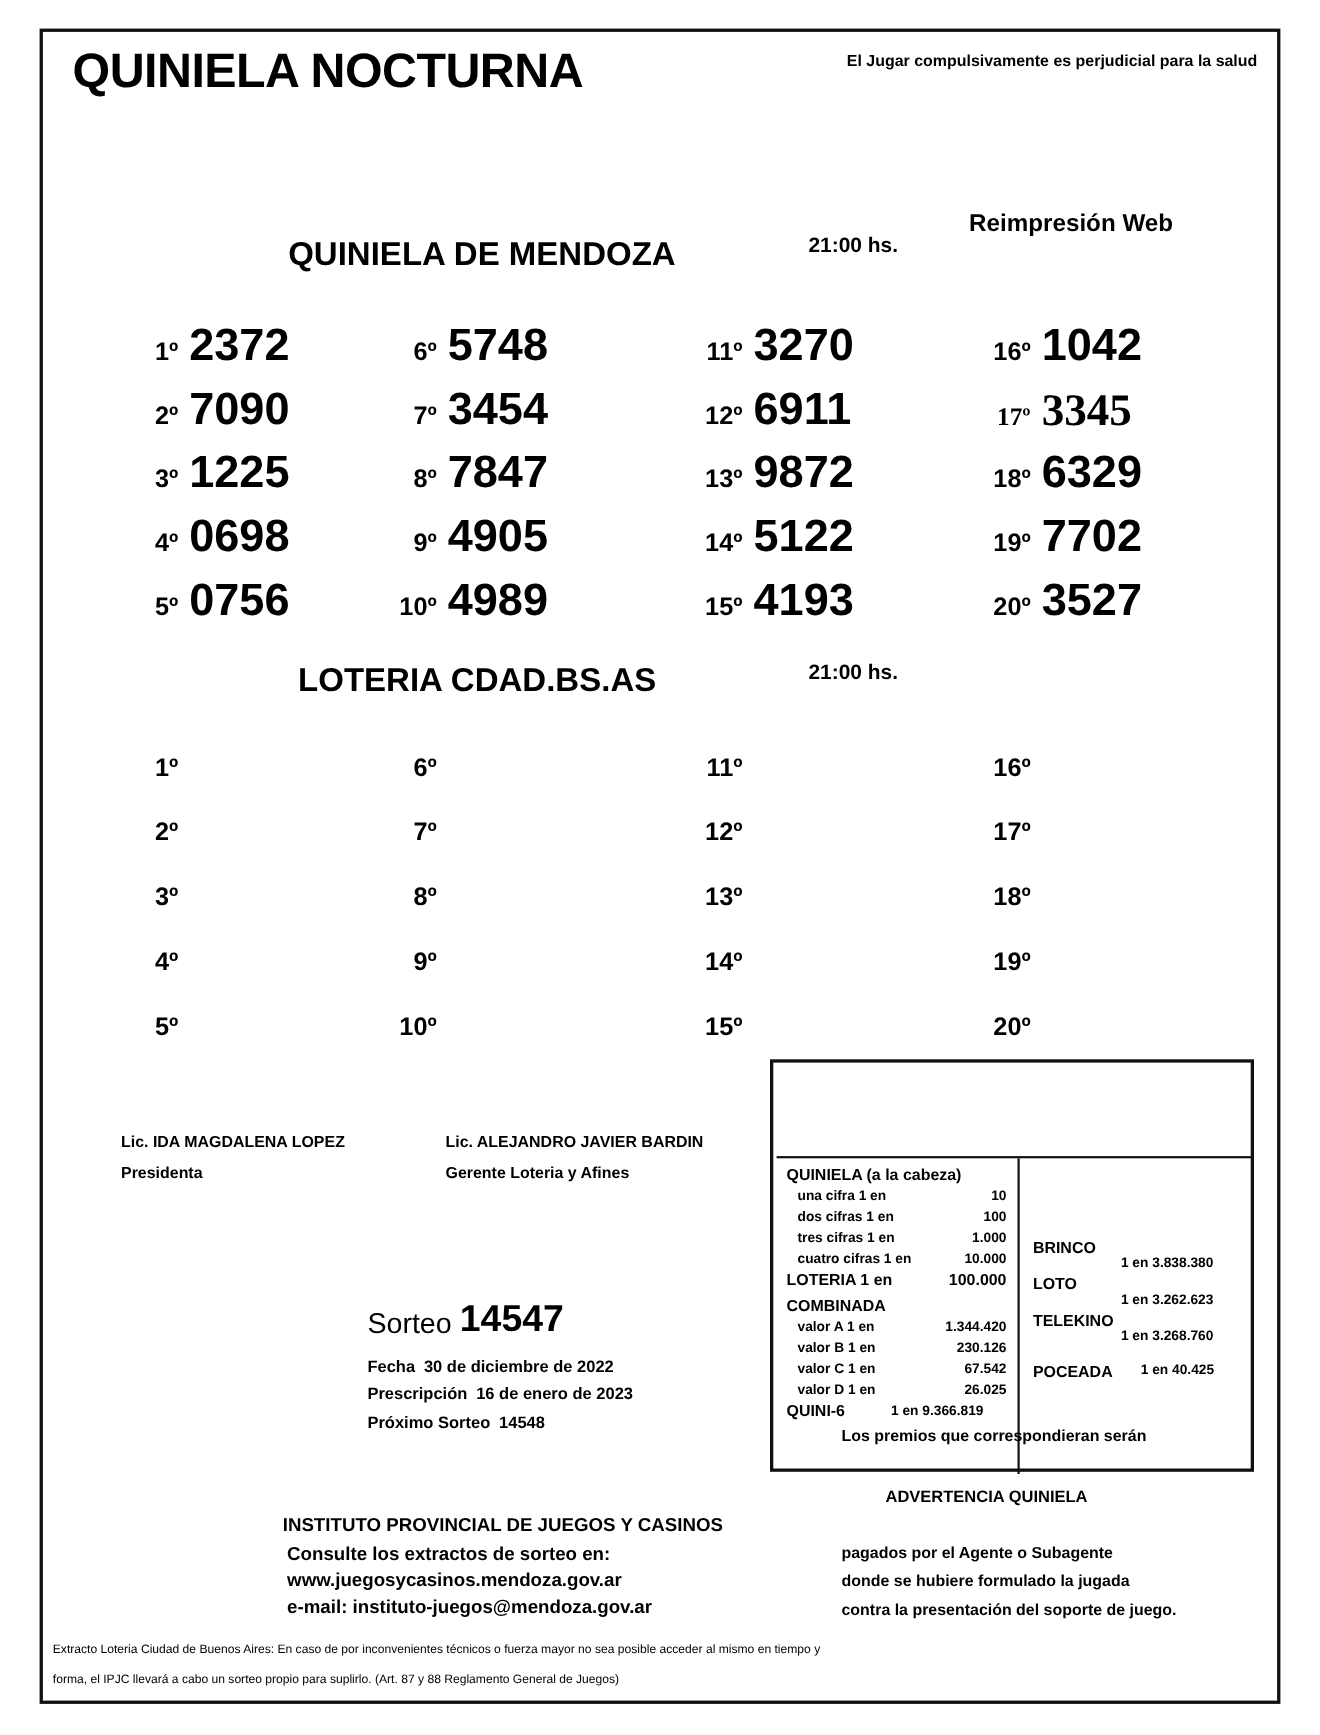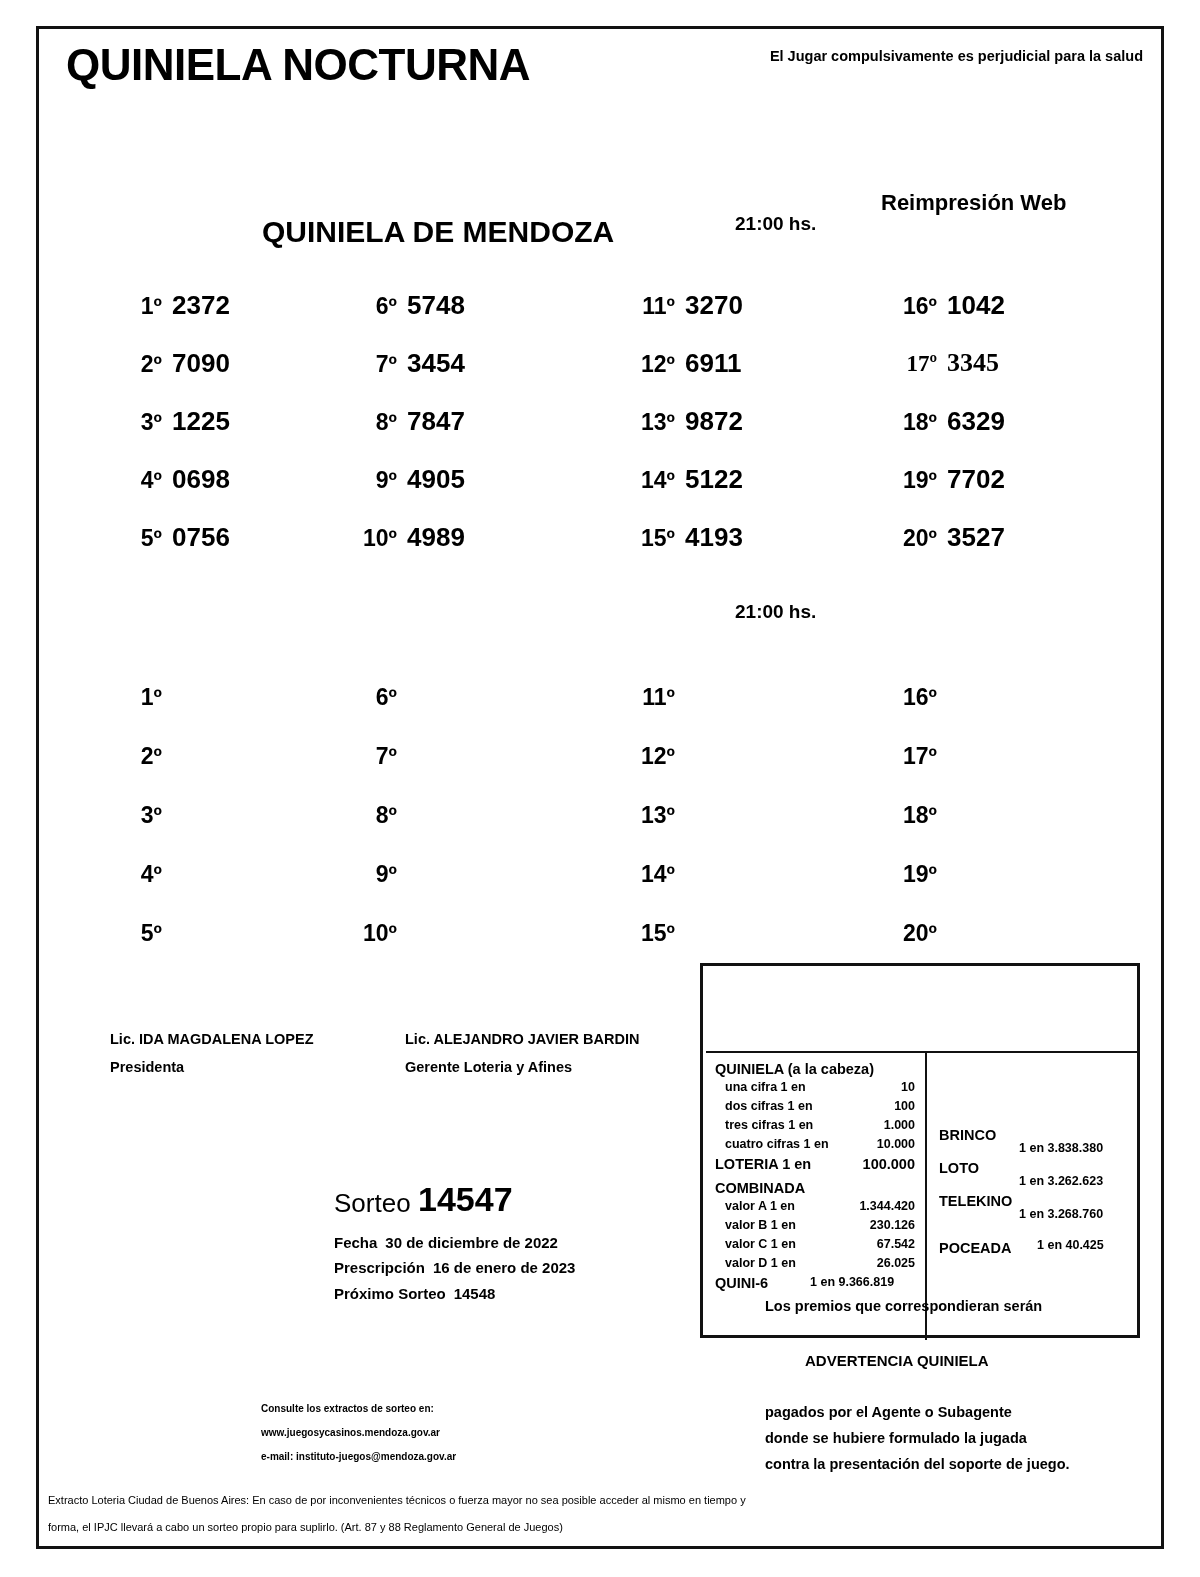--- a/index.html
+++ b/index.html
@@ -78,21 +78,21 @@
     position: absolute;
     white-space: nowrap;
   }
   .cell .pos {
     font-size: 23px;
     font-weight: bold;
     display: inline-block;
     text-align: right;
   }
   .cell .num {
-    font-size: 26px;
+    font-size: 41px;
     font-weight: bold;
     display: inline-block;
     margin-left: 10px;
   }
   .grid.empty .pos { font-size: 23px; font-weight: bold; }
 
   
   .sig {
     position: absolute;
     font-size: 14.5px;
@@ -204,21 +204,21 @@
     position: absolute;
     left: 257px;
     top: 1377px;
     font-size: 17px;
     font-weight: bold;
     white-space: nowrap;
   }
   .inst-line {
     position: absolute;
     left: 261px;
-    font-size: 10px;
+    font-size: 17px;
     font-weight: bold;
     white-space: nowrap;
   }
   .adv-title {
     position: absolute;
     left: 805px;
     top: 1352px;
     font-size: 15px;
     font-weight: bold;
     white-space: nowrap;
@@ -267,20 +267,21 @@
       <div class="cell" style="left: 613px; top: 116px;"><span class="pos" style="width: 62px;">13º</span><span class="num">9872</span></div>
       <div class="cell" style="left: 613px; top: 174px;"><span class="pos" style="width: 62px;">14º</span><span class="num">5122</span></div>
       <div class="cell" style="left: 613px; top: 232px;"><span class="pos" style="width: 62px;">15º</span><span class="num">4193</span></div>
       <div class="cell" style="left: 875px; top: 0px;"><span class="pos" style="width: 62px;">16º</span><span class="num">1042</span></div>
       <div class="cell" style="left: 875px; top: 58px; font-family: Liberation Serif, serif;"><span class="pos" style="width: 62px;">17º</span><span class="num">3345</span></div>
       <div class="cell" style="left: 875px; top: 116px;"><span class="pos" style="width: 62px;">18º</span><span class="num">6329</span></div>
       <div class="cell" style="left: 875px; top: 174px;"><span class="pos" style="width: 62px;">19º</span><span class="num">7702</span></div>
       <div class="cell" style="left: 875px; top: 232px;"><span class="pos" style="width: 62px;">20º</span><span class="num">3527</span></div>
     </div>
 
+  <div class="sec-title" style="left:271px; top:602px;">LOTERIA CDAD.BS.AS</div>
   <div class="sec-time" style="left:735px; top:601px;">21:00 hs.</div>
 
   <div class="grid empty" id="grid-loteria" style="left:0px; top:684px;">
       <div class="cell" style="left: 110px; top: 0px;"><span class="pos" style="width: 52px;">1º</span></div>
       <div class="cell" style="left: 110px; top: 59px;"><span class="pos" style="width: 52px;">2º</span></div>
       <div class="cell" style="left: 110px; top: 118px;"><span class="pos" style="width: 52px;">3º</span></div>
       <div class="cell" style="left: 110px; top: 177px;"><span class="pos" style="width: 52px;">4º</span></div>
       <div class="cell" style="left: 110px; top: 236px;"><span class="pos" style="width: 52px;">5º</span></div>
       <div class="cell" style="left: 345px; top: 0px;"><span class="pos" style="width: 52px;">6º</span></div>
       <div class="cell" style="left: 345px; top: 59px;"><span class="pos" style="width: 52px;">7º</span></div>
@@ -372,20 +373,21 @@
           <div class="pr-item pr-name" style="left: 12px; top: 107px;">LOTO</div>
           <div class="pr-item pr-val" style="left: 92px; top: 121px;">1 en 3.262.623</div>
           <div class="pr-item pr-name" style="left: 12px; top: 140px;">TELEKINO</div>
           <div class="pr-item pr-val" style="left: 92px; top: 154px;">1 en 3.268.760</div>
           <div class="pr-item pr-name" style="left: 12px; top: 187px;">POCEADA</div>
           <div class="pr-item pr-val" style="left: 110px; top: 185px;">1 en 40.425</div>
         </div>
     </div>
   </div>
 
+  <div class="inst-title">INSTITUTO PROVINCIAL DE JUEGOS Y CASINOS</div>
   <div class="inst-line" style="top:1403px;">Consulte los extractos de sorteo en:</div>
   <div class="inst-line" style="top:1427px;">www.juegosycasinos.mendoza.gov.ar</div>
   <div class="inst-line" style="top:1451px;">e-mail:  instituto-juegos@mendoza.gov.ar</div>
 
   <div class="adv-title">ADVERTENCIA QUINIELA</div>
   <div class="adv-line" style="top:1298px;">Los premios que correspondieran serán</div>
   <div class="adv-line" style="top:1404px;">pagados por el Agente o Subagente</div>
   <div class="adv-line" style="top:1430px;">donde se hubiere formulado la jugada</div>
   <div class="adv-line" style="top:1456px;">contra la presentación del soporte de juego.</div>
 

